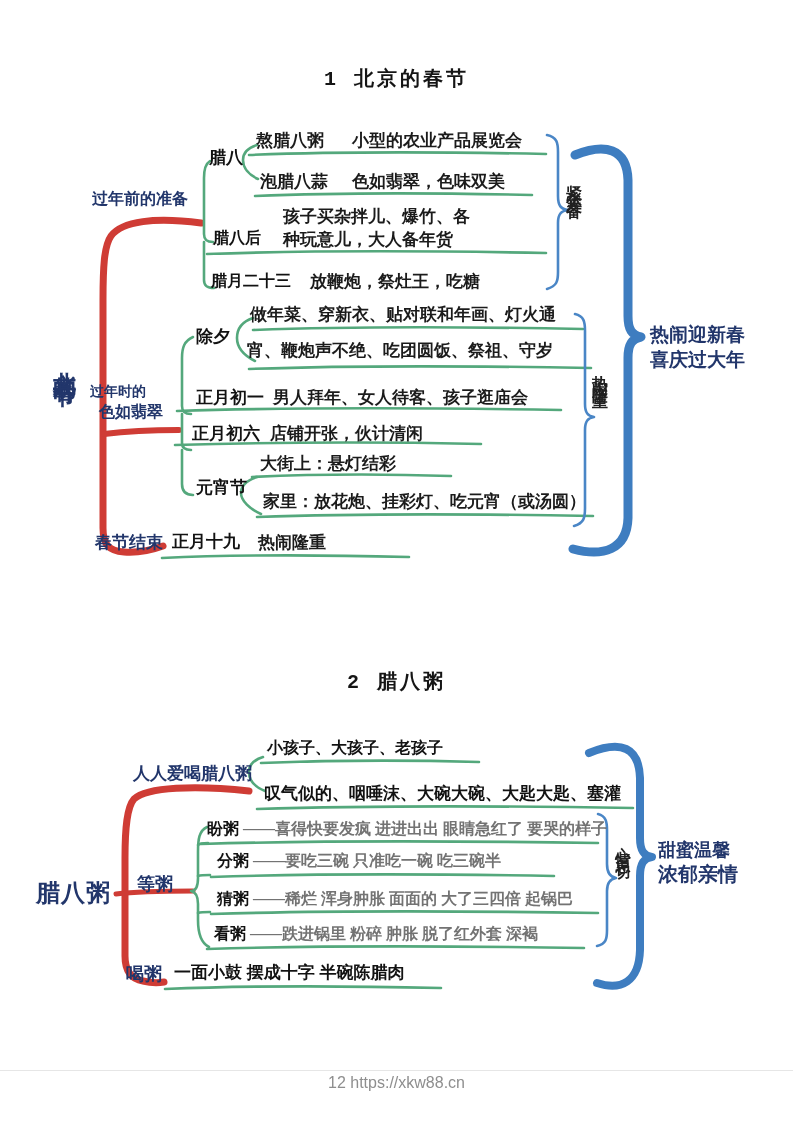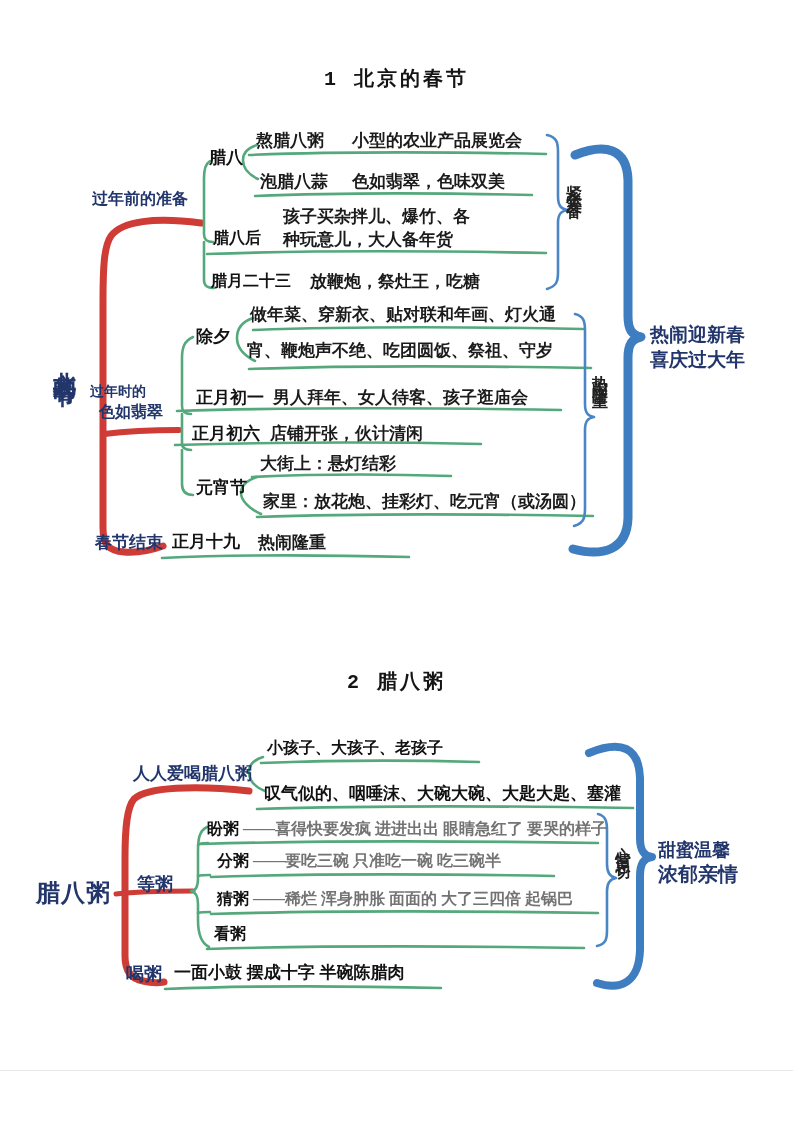--- a/index.html
+++ b/index.html
@@ -137,23 +137,25 @@
   <div class="abs hd17" style="left:264px;top:782px">叹气似的、咽唾沫、大碗大碗、大匙大匙、塞灌</div>
 
   <div class="abs nav" style="left:137px;top:872px;font-size:18px">等粥</div>
   <div class="abs head" style="left:207px;top:819px">盼粥</div>
   <div class="abs hw16" style="left:243px;top:819px">——喜得快要发疯 进进出出 眼睛急红了 要哭的样子</div>
   <div class="abs head" style="left:217px;top:851px">分粥</div>
   <div class="abs hw16" style="left:253px;top:851px">——要吃三碗 只准吃一碗 吃三碗半</div>
   <div class="abs head" style="left:217px;top:889px">猜粥</div>
   <div class="abs hw16" style="left:253px;top:889px">——稀烂 浑身肿胀 面面的 大了三四倍 起锅巴</div>
   <div class="abs head" style="left:214px;top:924px">看粥</div>
+  <div class="abs hw16" style="left:250px;top:924px">——跌进锅里 粉碎 肿胀 脱了红外套 深褐</div>
   <div class="abs vtext vsum" style="left:613px;top:834px;font-size:15px">心情急切</div>
 
   <div class="abs nav" style="left:126px;top:962px;font-size:18px">喝粥</div>
   <div class="abs hd17" style="left:174px;top:961px">一面小鼓 摆成十字 半碗陈腊肉</div>
 
   <div class="abs nav" style="left:658px;top:838px;font-size:18px">甜蜜温馨</div>
   <div class="abs nav" style="left:658px;top:861px;font-size:20px">浓郁亲情</div>
 
   <div class="footer-line"></div>
+  <div class="abs center footer-text">12 https://xkw88.cn</div>
 
 </div>
 
 </body></html>

